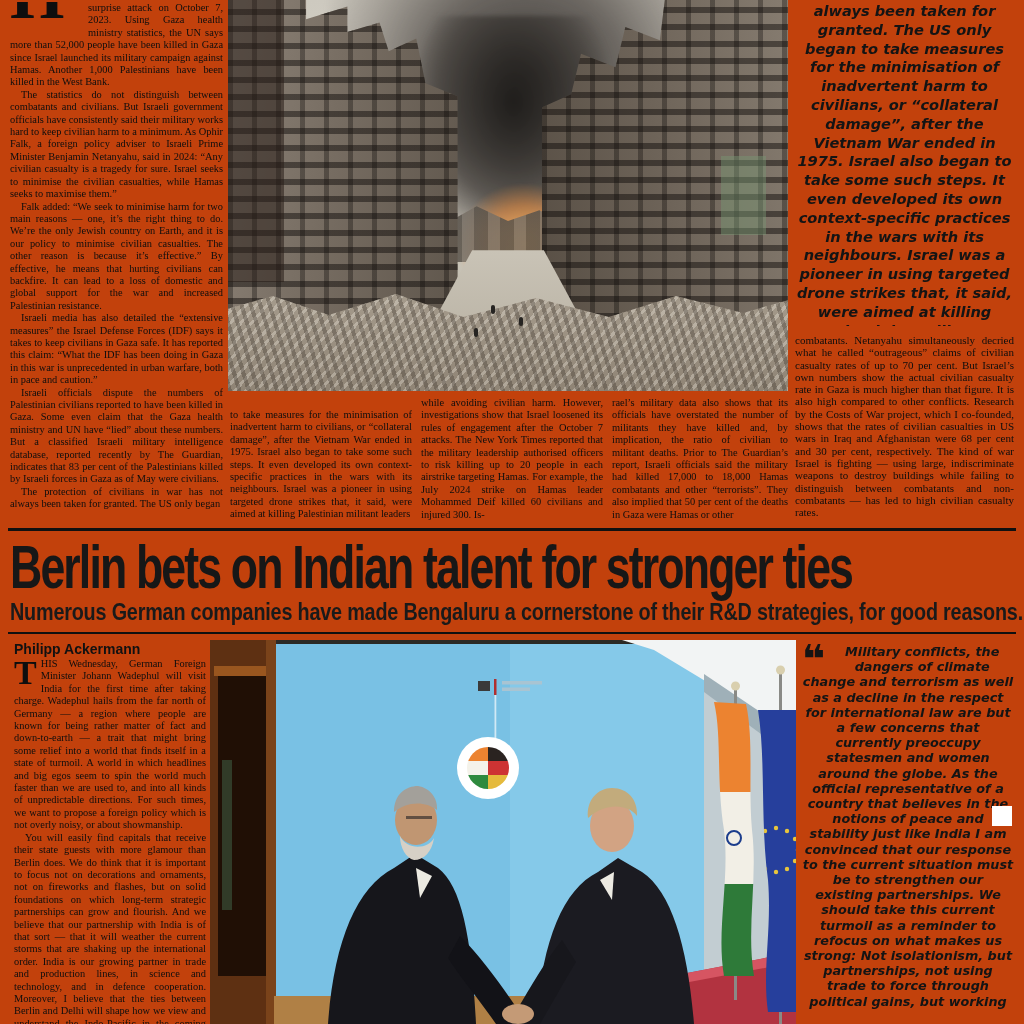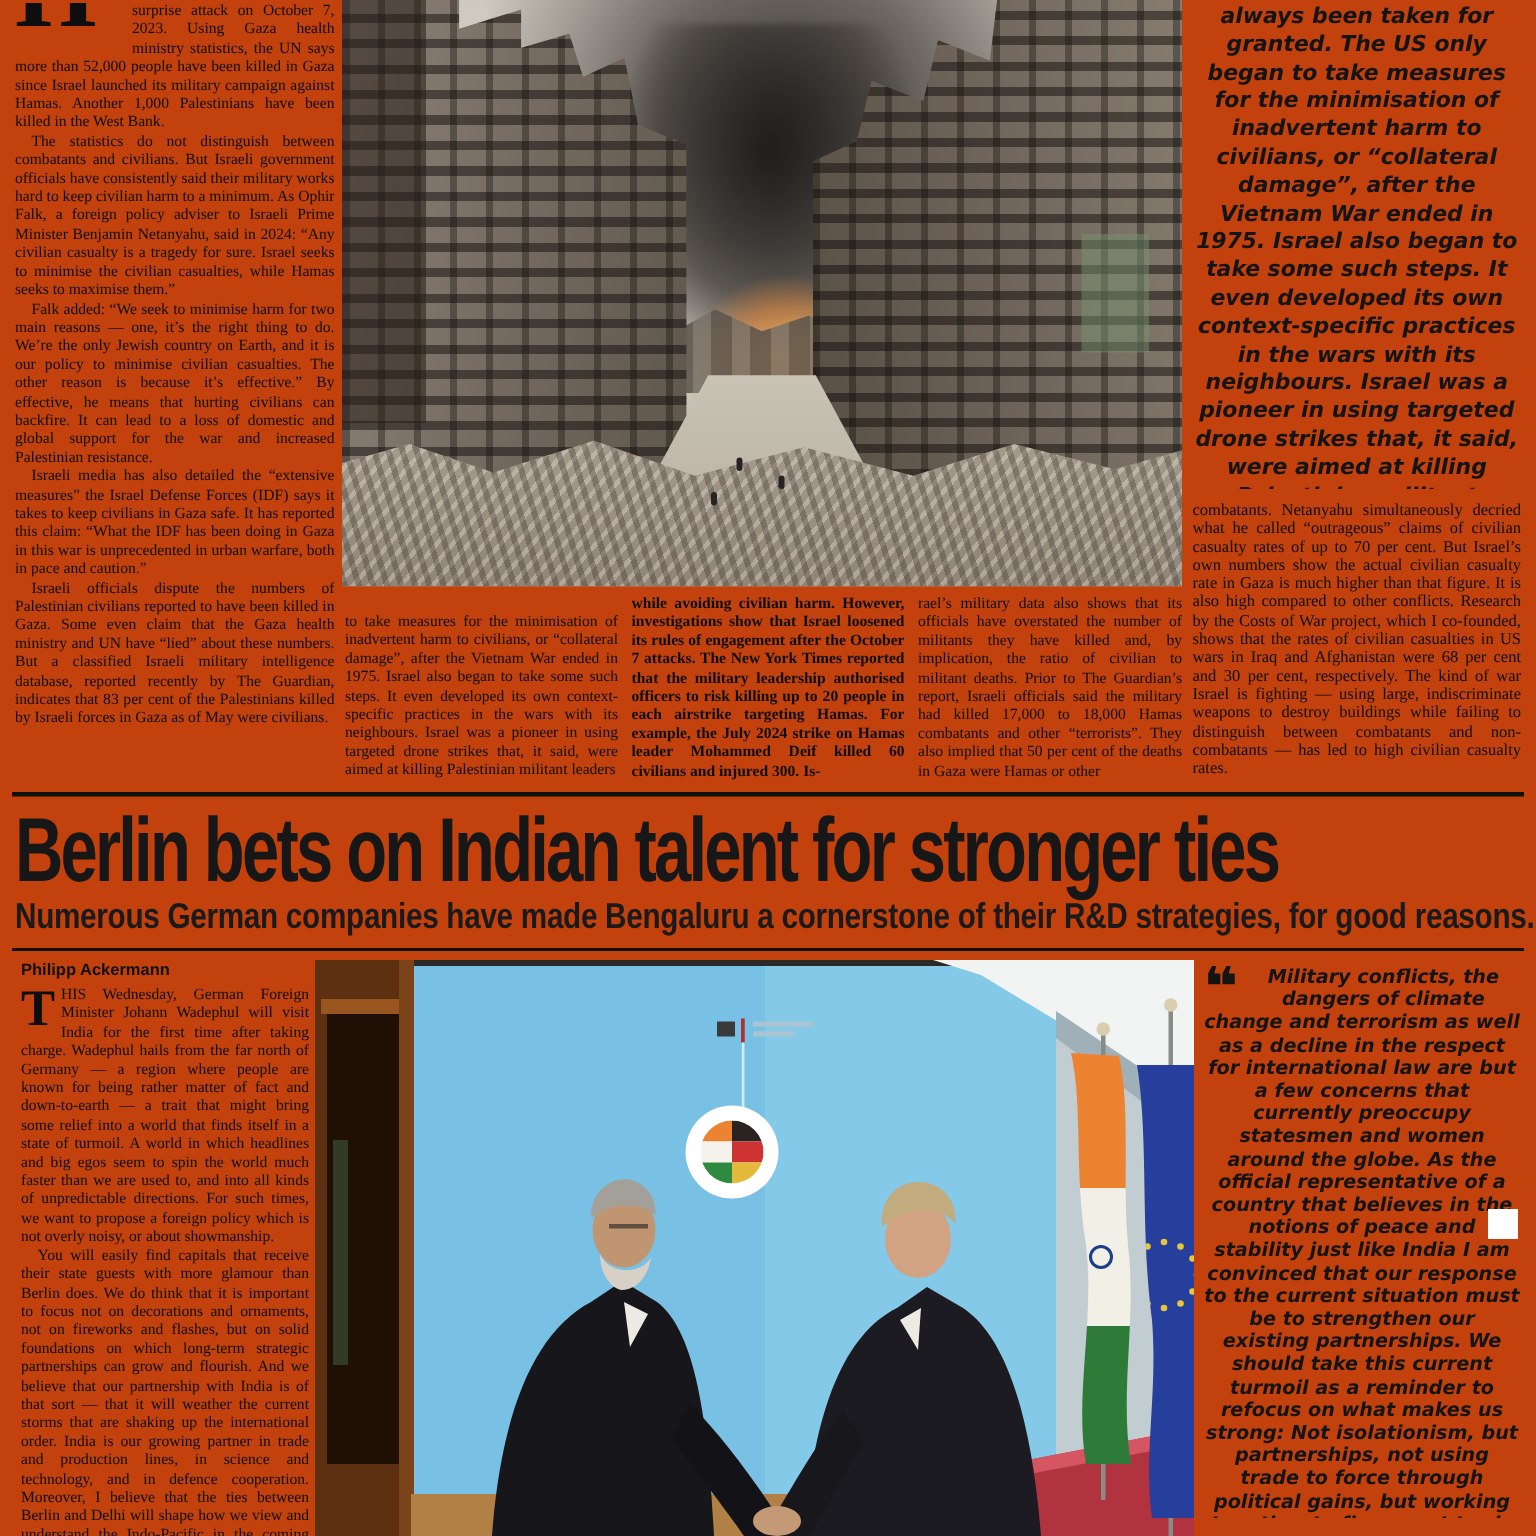--- a/index.html
+++ b/index.html
@@ -21,21 +21,21 @@
   .rc-body{position:absolute;text-align:justify;font-size:11px;line-height:12.3px;overflow:hidden;}
   
   .rule{position:absolute;background:#101010;}
   h1.headline{position:absolute;margin:0;left:10px;top:533px;white-space:nowrap;
      font-family:"Liberation Sans",sans-serif;font-weight:700;font-size:48px;letter-spacing:-2px;
      transform:scale(.93,1.26);transform-origin:left top;color:#171717;}
   h2.subhead{position:absolute;margin:0;left:10px;top:598px;white-space:nowrap;
      font-family:"Liberation Sans",sans-serif;font-weight:700;font-size:20px;letter-spacing:-.2px;
      transform:scale(.99,1.2);transform-origin:left top;color:#1a1a1a;}
   .byline{position:absolute;left:14px;top:641px;font-family:"Liberation Sans",sans-serif;
-     font-weight:700;font-size:11px;color:#111;}
+     font-weight:700;font-size:14px;color:#111;}
   
   .photo{position:absolute;overflow:hidden;}
   .photo>div{position:absolute;}
   .g-sky{inset:0;background:linear-gradient(180deg,#cdc9bf 0%,#d8d4ca 45%,#c6c1b4 70%,#b5ae9f 100%);}
   .g-smoke1{left:18%;top:-6%;width:70%;height:72%;filter:blur(3px);
      background:radial-gradient(ellipse at 50% 35%,rgba(45,42,40,.92) 0%,rgba(75,70,66,.75) 35%,rgba(110,104,98,.4) 60%,rgba(0,0,0,0) 78%);}
   .g-smoke2{left:34%;top:4%;width:34%;height:55%;filter:blur(2px);
      background:radial-gradient(ellipse at 50% 40%,rgba(30,28,26,.95),rgba(60,56,52,.6) 55%,rgba(0,0,0,0) 75%);}
   .g-glow{left:41%;top:47%;width:24%;height:28%;filter:blur(1px);
      background:radial-gradient(ellipse at 50% 55%,rgba(250,172,82,.95),rgba(235,140,60,.55) 45%,rgba(0,0,0,0) 72%);}
@@ -73,20 +73,21 @@
 <div class="sheet">
 
   <div class="col" style="left:10px;top:2px;width:213px;height:526px;">
     <p class="cont"><span class="dropH">
           <b>H</b>
         </span><span>surprise attack on October 7, 2023. Using Gaza health ministry statistics, the UN says more than 52,000 people have been killed in Gaza since Israel launched its military campaign against Hamas. Another 1,000 Palestinians have been killed in the West Bank.</span></p>
     <p>The statistics do not distinguish between combatants and civilians. But Israeli government officials have consistently said their military works hard to keep civilian harm to a minimum. As Ophir Falk, a foreign policy adviser to Israeli Prime Minister Benjamin Netanyahu, said in 2024: “Any civilian casualty is a tragedy for sure. Israel seeks to minimise the civilian casualties, while Hamas seeks to maximise them.”</p>
     <p>Falk added: “We seek to minimise harm for two main reasons — one, it’s the right thing to do. We’re the only Jewish country on Earth, and it is our policy to minimise civilian casualties. The other reason is because it’s effective.” By effective, he means that hurting civilians can backfire. It can lead to a loss of domestic and global support for the war and increased Palestinian resistance.</p>
     <p>Israeli media has also detailed the “extensive measures” the Israel Defense Forces (IDF) says it takes to keep civilians in Gaza safe. It has reported this claim: “What the IDF has been doing in Gaza in this war is unprecedented in urban warfare, both in pace and caution.”</p>
     <p>Israeli officials dispute the numbers of Palestinian civilians reported to have been killed in Gaza. Some even claim that the Gaza health ministry and UN have “lied” about these numbers. But a classified Israeli military intelligence database, reported recently by The Guardian, indicates that 83 per cent of the Palestinians killed by Israeli forces in Gaza as of May were civilians.</p>
+    <p>The protection of civilians in war has not always been taken for granted. The US only began</p>
   </div>
 
   <div class="photo" style="left:228px;top:0;width:560px;height:391px;">
     <div class="g-sky"></div>
     <div class="g-smoke1"></div>
     <div class="g-smoke2"></div>
     <div class="g-glow"></div>
     <div class="g-far"></div>
     <div class="g-bleft"></div>
     <div class="g-bright"></div>
@@ -95,21 +96,21 @@
     <div class="g-street"></div>
     <div class="g-rubble"></div>
     <div class="g-spec" style="left:47%;top:78%;"></div>
     <div class="g-spec" style="left:52%;top:81%;"></div>
     <div class="g-spec" style="left:44%;top:84%;"></div>
   </div>
 
   <div class="col" style="left:230px;top:409px;width:182px;height:131px;">
     <p class="cont">to take measures for the minimisation of inadvertent harm to civilians, or “collateral damage”, after the Vietnam War ended in 1975. Israel also began to take some such steps. It even developed its own context-specific practices in the wars with its neighbours. Israel was a pioneer in using targeted drone strikes that, it said, were aimed at killing Palestinian militant leaders</p>
   </div>
-  <div class="col" style="left:421px;top:397px;width:182px;height:131px;font-weight:bold;">
+  <div class="col" style="left:421px;top:397px;width:182px;height:131px;">
     <p class="cont">while avoiding civilian harm. However, investigations show that Israel loosened its rules of engagement after the October 7 attacks. The New York Times reported that the military leadership authorised officers to risk killing up to 20 people in each airstrike targeting Hamas. For example, the July 2024 strike on Hamas leader Mohammed Deif killed 60 civilians and injured 300. Is-</p>
   </div>
   <div class="col" style="left:612px;top:397px;width:176px;height:131px;font-family:Liberation Serif, serif;">
     <p class="cont">rael’s military data also shows that its officials have overstated the number of militants they have killed and, by implication, the ratio of civilian to militant deaths. Prior to The Guardian’s report, Israeli officials said the military had killed 17,000 to 18,000 Hamas combatants and other “terrorists”. They also implied that 50 per cent of the deaths in Gaza were Hamas or other</p>
   </div>
 
   <div class="pullquote pq-top" style="left:795px;top:2px;width:219px;height:324px;">
     <span>always been taken for granted. The US only began to take measures for the minimisation of inadvertent harm to civilians, or “collateral damage”, after the Vietnam War ended in 1975. Israel also began to take some such steps. It even developed its own context-specific practices in the wars with its neighbours. Israel was a pioneer in using targeted drone strikes that, it said, were aimed at killing Palestinian militant leaders while avoiding civilian harm.</span>
   </div>
   <div class="rc-body" style="left:795px;top:334px;width:219px;height:192px;">

